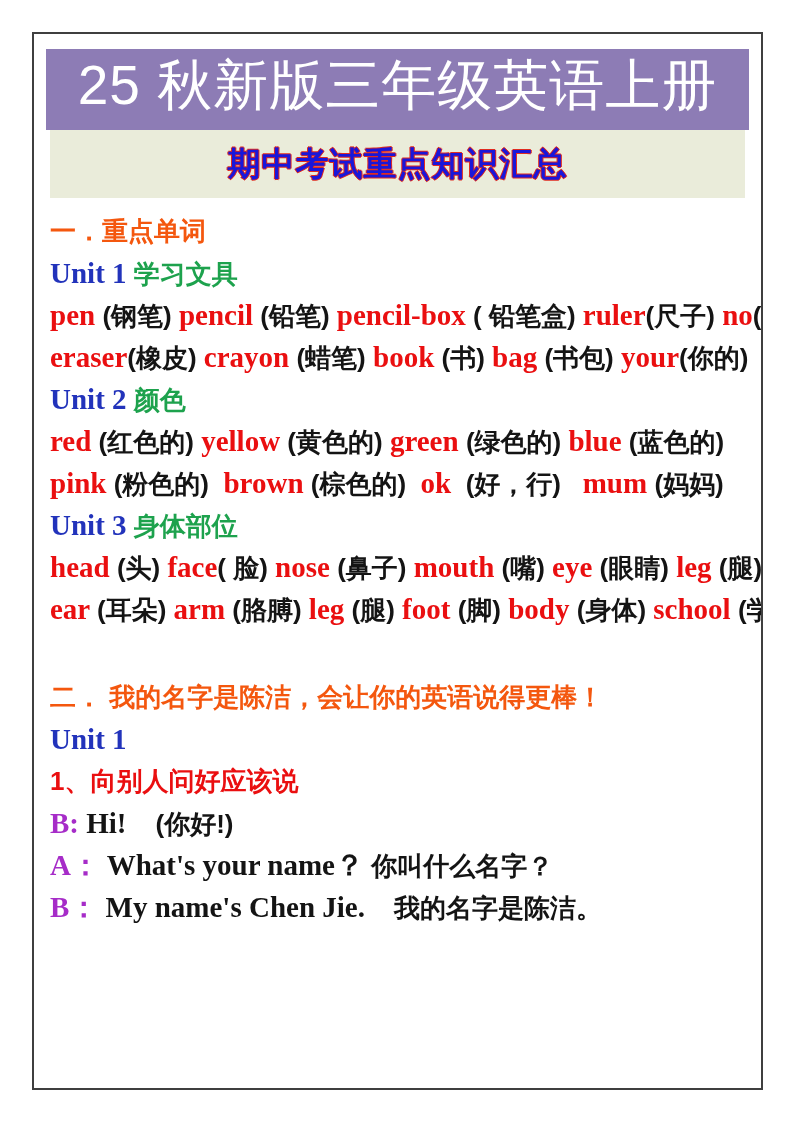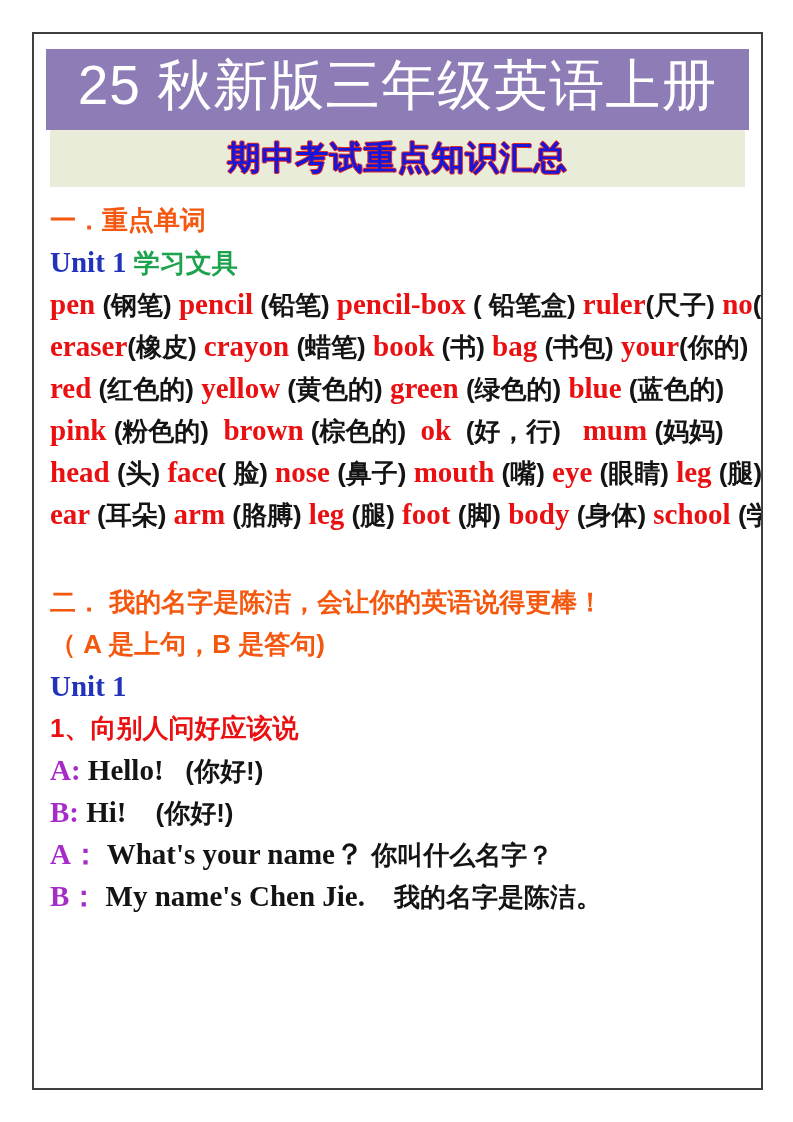--- a/index.html
+++ b/index.html
@@ -28,21 +28,21 @@
   }
   .banner-title {
     color: var(--title_text, #ffffff);
     font-size: 55px;
     letter-spacing: 1px;
     font-family: "Liberation Sans", sans-serif;
     white-space: pre;
   }
   .subbanner {
     margin: 0 16px;
-    height: 57px;
+    height: 68px;
     background: var(--subtitle_bg, #eaecda);
     display: flex; align-items: center; justify-content: center;
   }
   .subtitle {
     color: var(--subtitle_text, #1a16d9);
     font-size: 33px;
     font-weight: bold;
     letter-spacing: 1px;
     text-shadow:
       1px 0 0 var(--subtitle_outline, #e02b20),
@@ -73,28 +73,28 @@
       <div class="banner-title">25 秋新版三年级英语上册</div>
     </div>
     <div class="subbanner">
       <div class="subtitle">期中考试重点知识汇总</div>
     </div>
     <div class="body-text">
         <div class="line"><span class="seg cn c-orange">一．重点单词</span></div>
         <div class="line"><span class="seg en c-blue">Unit 1 </span><span class="seg cn c-green">学习文具</span></div>
         <div class="line"><span class="seg en c-red">pen </span><span class="seg cn c-black">(钢笔) </span><span class="seg en c-red">pencil </span><span class="seg cn c-black">(铅笔) </span><span class="seg en c-red">pencil-box </span><span class="seg cn c-black">( 铅笔盒) </span><span class="seg en c-red">ruler</span><span class="seg cn c-black">(尺子) </span><span class="seg en c-red">no</span><span class="seg cn c-black">(不)</span></div>
         <div class="line"><span class="seg en c-red">eraser</span><span class="seg cn c-black">(橡皮) </span><span class="seg en c-red">crayon </span><span class="seg cn c-black">(蜡笔) </span><span class="seg en c-red">book </span><span class="seg cn c-black">(书) </span><span class="seg en c-red">bag </span><span class="seg cn c-black">(书包) </span><span class="seg en c-red">your</span><span class="seg cn c-black">(你的)</span></div>
+        <div class="line"><span class="seg en c-blue">Unit 2 </span><span class="seg cn c-green">颜色</span></div>
         <div class="line"><span class="seg en c-red">red </span><span class="seg cn c-black">(红色的) </span><span class="seg en c-red">yellow </span><span class="seg cn c-black">(黄色的) </span><span class="seg en c-red">green </span><span class="seg cn c-black">(绿色的) </span><span class="seg en c-red">blue </span><span class="seg cn c-black">(蓝色的)</span></div>
         <div class="line"><span class="seg en c-red">pink </span><span class="seg cn c-black">(粉色的)  </span><span class="seg en c-red">brown </span><span class="seg cn c-black">(棕色的)  </span><span class="seg en c-red">ok  </span><span class="seg cn c-black">(好，行)   </span><span class="seg en c-red">mum </span><span class="seg cn c-black">(妈妈)</span></div>
+        <div class="line"><span class="seg en c-blue">Unit 3 </span><span class="seg cn c-green">身体部位</span></div>
         <div class="line"><span class="seg en c-red">head </span><span class="seg cn c-black">(头) </span><span class="seg en c-red">face</span><span class="seg cn c-black">( 脸) </span><span class="seg en c-red">nose </span><span class="seg cn c-black">(鼻子) </span><span class="seg en c-red">mouth </span><span class="seg cn c-black">(嘴) </span><span class="seg en c-red">eye </span><span class="seg cn c-black">(眼睛) </span><span class="seg en c-red">leg </span><span class="seg cn c-black">(腿)</span></div>
         <div class="line"><span class="seg en c-red">ear </span><span class="seg cn c-black">(耳朵) </span><span class="seg en c-red">arm </span><span class="seg cn c-black">(胳膊) </span><span class="seg en c-red">leg </span><span class="seg cn c-black">(腿) </span><span class="seg en c-red">foot </span><span class="seg cn c-black">(脚) </span><span class="seg en c-red">body </span><span class="seg cn c-black">(身体) </span><span class="seg en c-red">school </span><span class="seg cn c-black">(学校)</span></div>
         <div class="line spacer"></div>
         <div class="line"><span class="seg cn c-orange">二． 我的名字是陈洁，会让你的英语说得更棒！</span></div>
-        <div class="line"><span class="seg cn c-orange">（ A 是上句，B 是答句)</span></div>
         <div class="line"><span class="seg en c-blue">Unit 1</span></div>
         <div class="line"><span class="seg cn c-red">1、向别人问好应该说</span></div>
-        <div class="line"><span class="seg en c-purple">A: </span><span class="seg en c-black">Hello!   </span><span class="seg cn c-black">(你好!)</span></div>
         <div class="line"><span class="seg en c-purple">B: </span><span class="seg en c-black">Hi!    </span><span class="seg cn c-black">(你好!)</span></div>
         <div class="line"><span class="seg en c-purple">A：</span><span class="seg en c-black"> What's your name？ </span><span class="seg cn c-black">你叫什么名字？</span></div>
         <div class="line"><span class="seg en c-purple">B：</span><span class="seg en c-black"> My name's Chen Jie.    </span><span class="seg cn c-black">我的名字是陈洁。</span></div>
       </div>
   </div>
 </div>
 
 </body></html>

